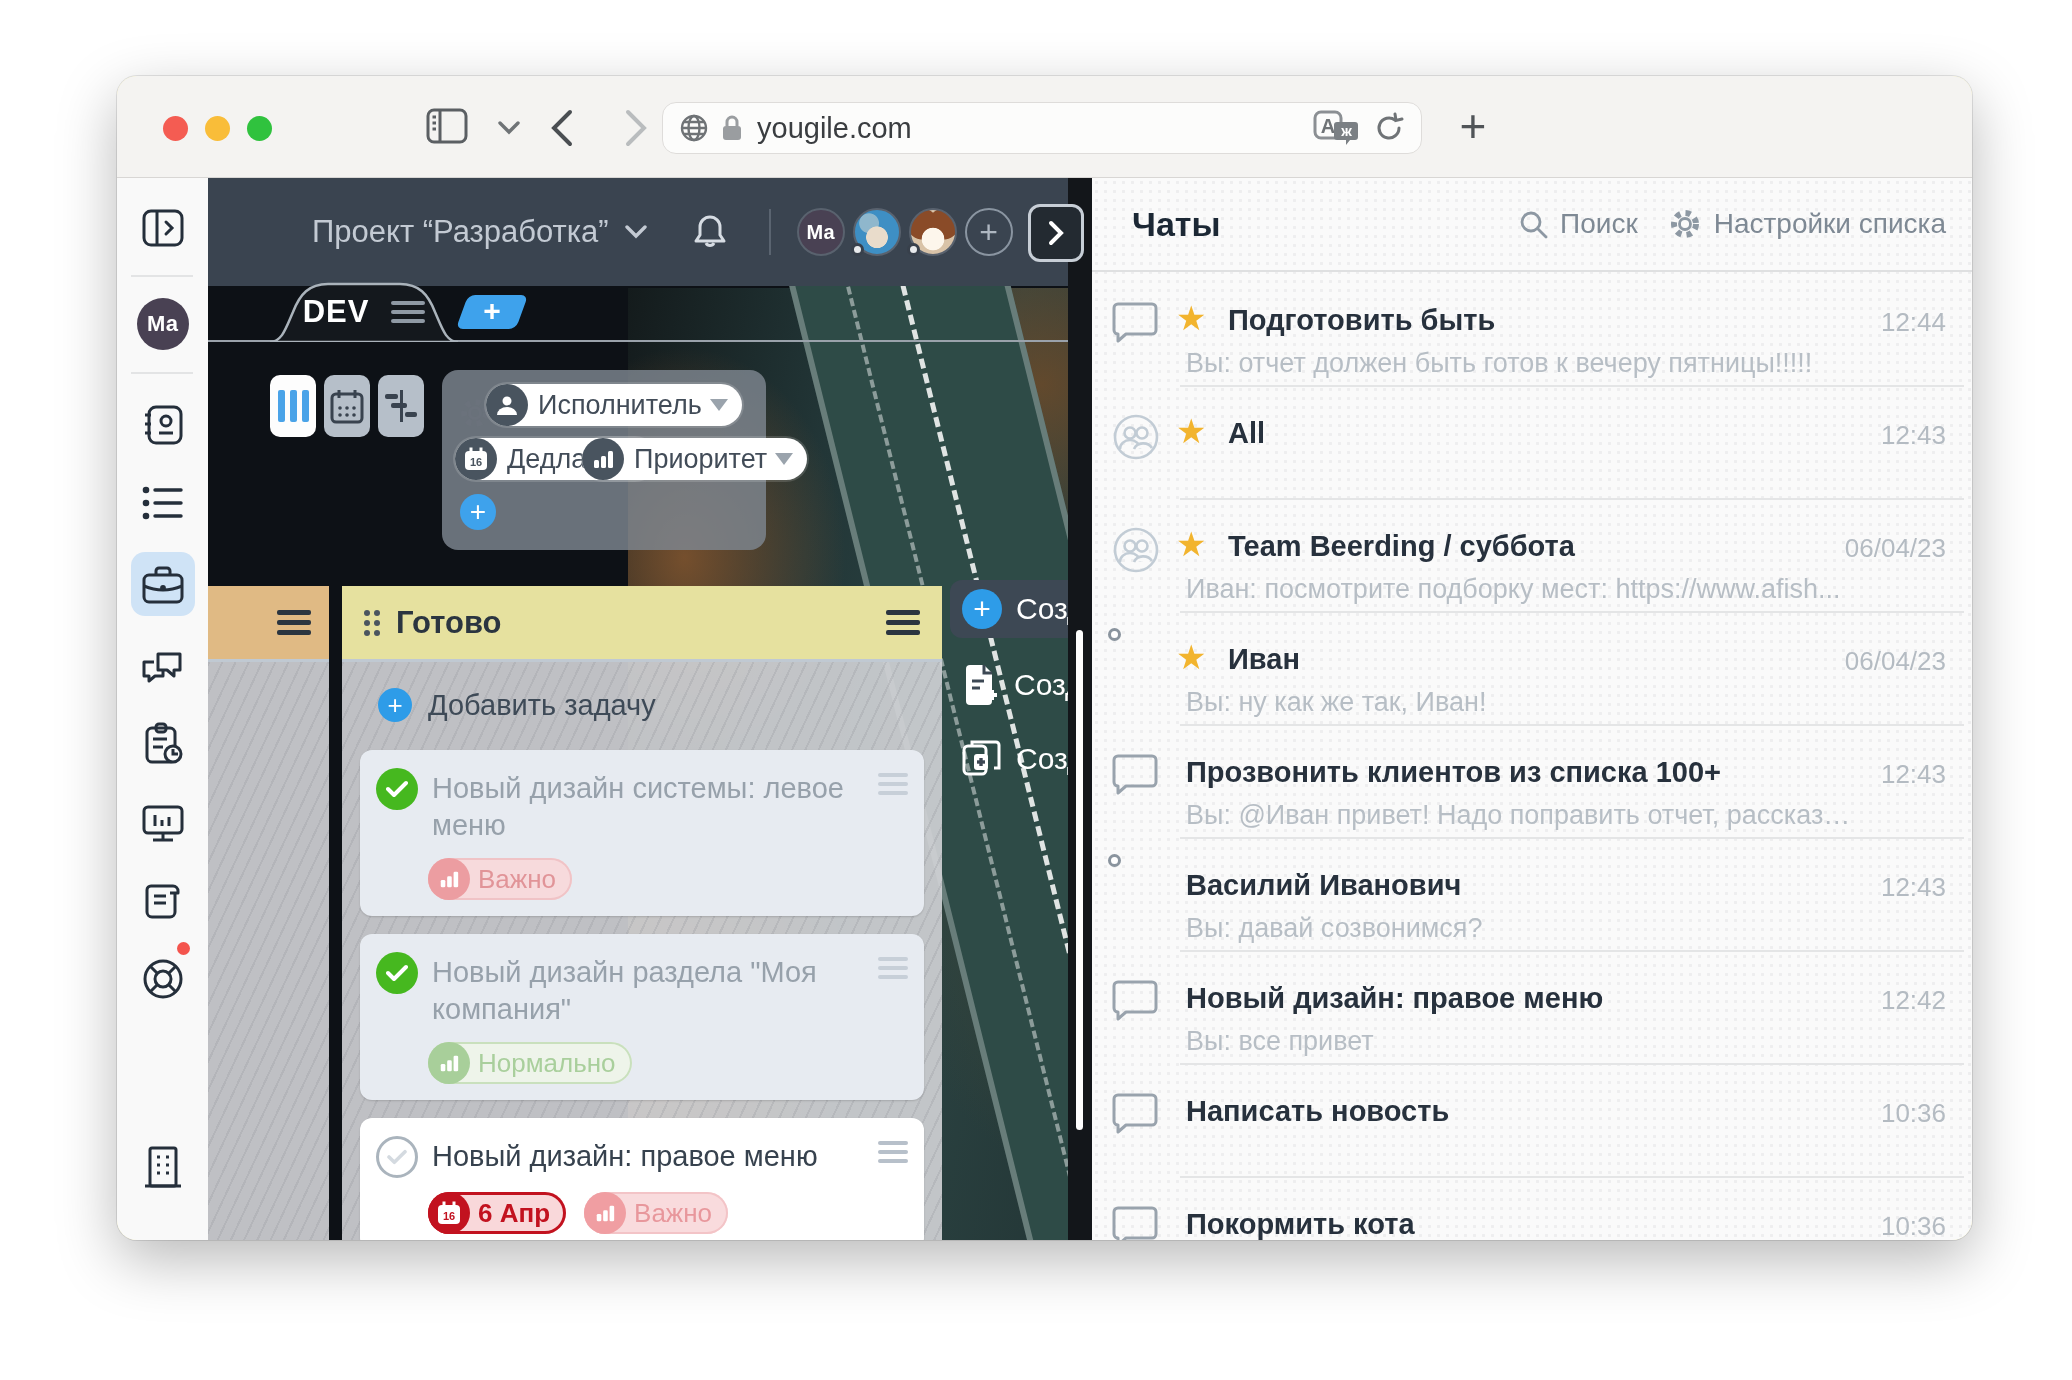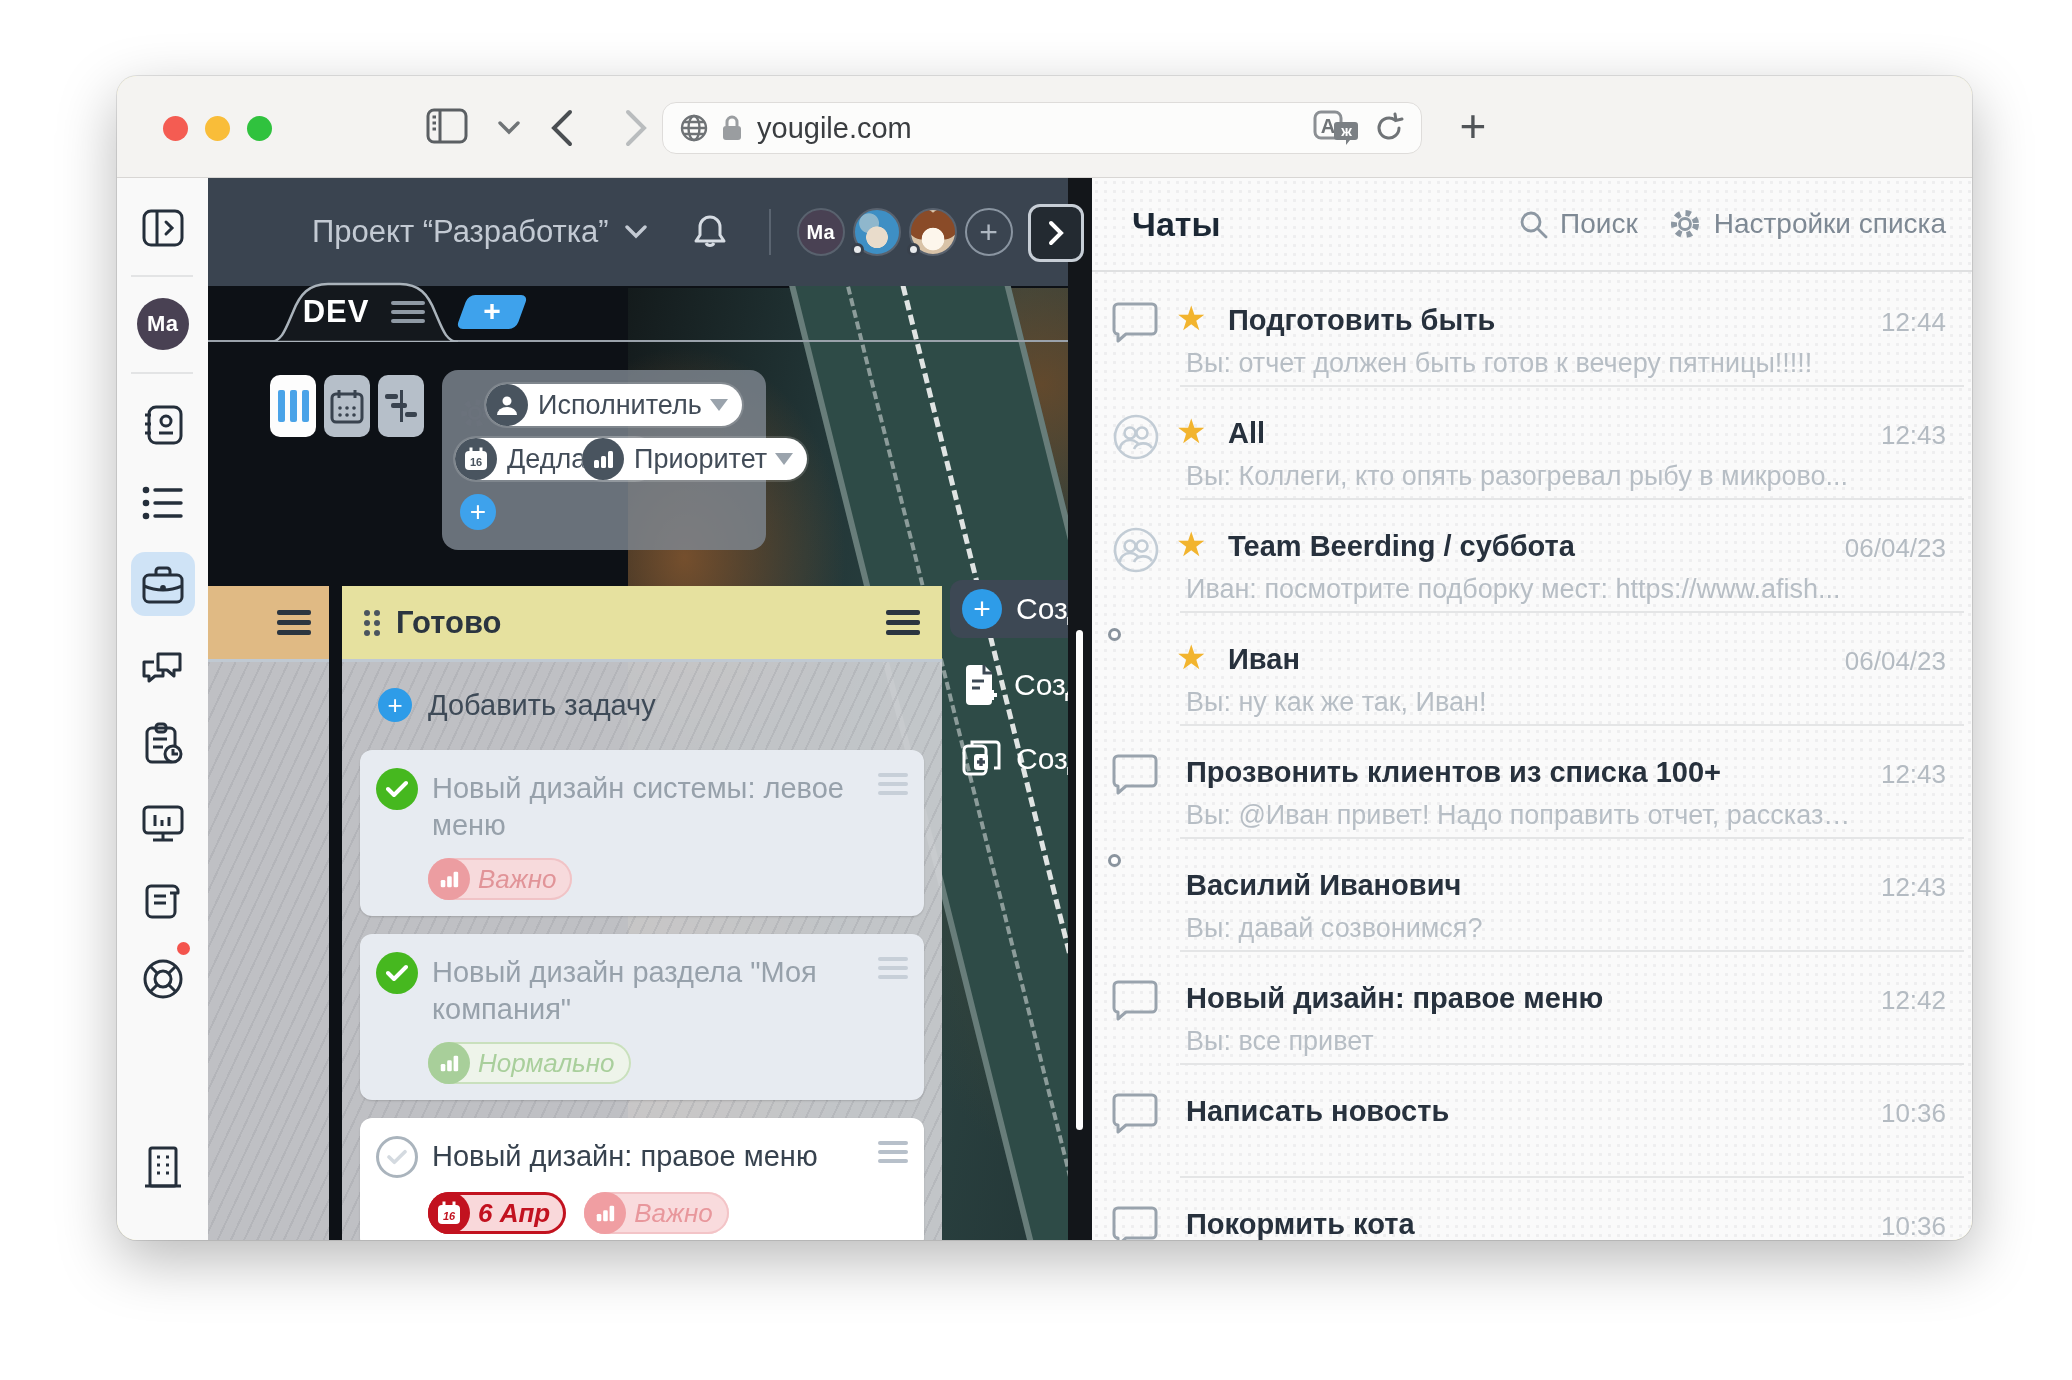--- a/index.html
+++ b/index.html
@@ -126,21 +126,21 @@
     box-shadow:0 1px 2px rgba(0,0,0,.15); }
   .card.open { background:#fff; }
   .ctop { display:flex; }
   .check { width:42px; height:42px; border-radius:50%; flex:none; margin-right:14px; display:flex; align-items:center; justify-content:center; }
   .check.done { background:#46b81f; color:#fff; }
   .check.todo { border:3px solid #aab4bd; color:#d4dae0; background:#fff; }
   .ctitle { flex:1; font-size:29px; line-height:37px; color:#97a1ab; padding-top:2px; }
   .card.open .ctitle { color:#37424e; }
   .cburger { width:30px; margin-left:8px; } .cburger i{display:block;height:4px;border-radius:2px;background:#c7cfd8;margin:5px 0;}
   .card.open .cburger i { background:#b7c0ca; }
-  .badges { display:flex; gap:18px; margin:14px 0 0 52px;font-style:italic; }
+  .badges { display:flex; gap:18px; margin:14px 0 0 52px; }
   .badge { height:42px; border-radius:21px; display:flex; align-items:center; padding-right:16px; font-size:26px; }
   .badge .bicon { width:42px; height:42px; border-radius:50%; display:flex; align-items:center; justify-content:center; margin-right:8px; flex:none; }
   .b-imp-muted { background:#f7dadc; box-shadow:0 0 0 2px #f0c3c6 inset; color:#e19498; }
   .b-imp-muted .bicon { background:#ec9da1; }
   .b-norm { background:#eef4ea; box-shadow:0 0 0 2px #c9e0bd inset; color:#a9cf9c; }
   .b-norm .bicon { background:#a8cf9a; }
   .b-deadline { background:#f9d8da; box-shadow:0 0 0 3px #c2121f inset; color:#c2121f; font-weight:bold; }
   .b-deadline .bicon { background:#c2121f; }
   .b-imp { background:#f9dbdd; box-shadow:0 0 0 2px #f3c4c7 inset; color:#e8979c; }
   .b-imp .bicon { background:#f09ea2; }
@@ -681,21 +681,20 @@
                   <circle cx="24" cy="24" r="21"></circle>
                   <circle cx="18" cy="20" r="5.5"></circle>
                   <circle cx="30" cy="20" r="5.5" fill="#fafafa"></circle>
                   <path d="M8 36 a10 9 0 0 1 20 0"></path>
                   <path d="M22 36 a10 9 0 0 1 18 -1" fill="#fafafa"></path>
                 </svg>
             </span>
             <span class="cstar">★</span>
             <span class="crtitle">All</span>
             <span class="crtime">12:43</span>
-            <span class="crprev">Вы: Коллеги, кто опять разогревал рыбу в микрово...</span>
           </div>
 
           <div class="crow">
             <span class="cicon">
               <svg width="48" height="48" viewBox="0 0 48 48" fill="none" stroke="#c2ccd5" stroke-width="2.6">
                   <circle cx="24" cy="24" r="21"></circle>
                   <circle cx="18" cy="20" r="5.5"></circle>
                   <circle cx="30" cy="20" r="5.5" fill="#fafafa"></circle>
                   <path d="M8 36 a10 9 0 0 1 20 0"></path>
                   <path d="M22 36 a10 9 0 0 1 18 -1" fill="#fafafa"></path>

